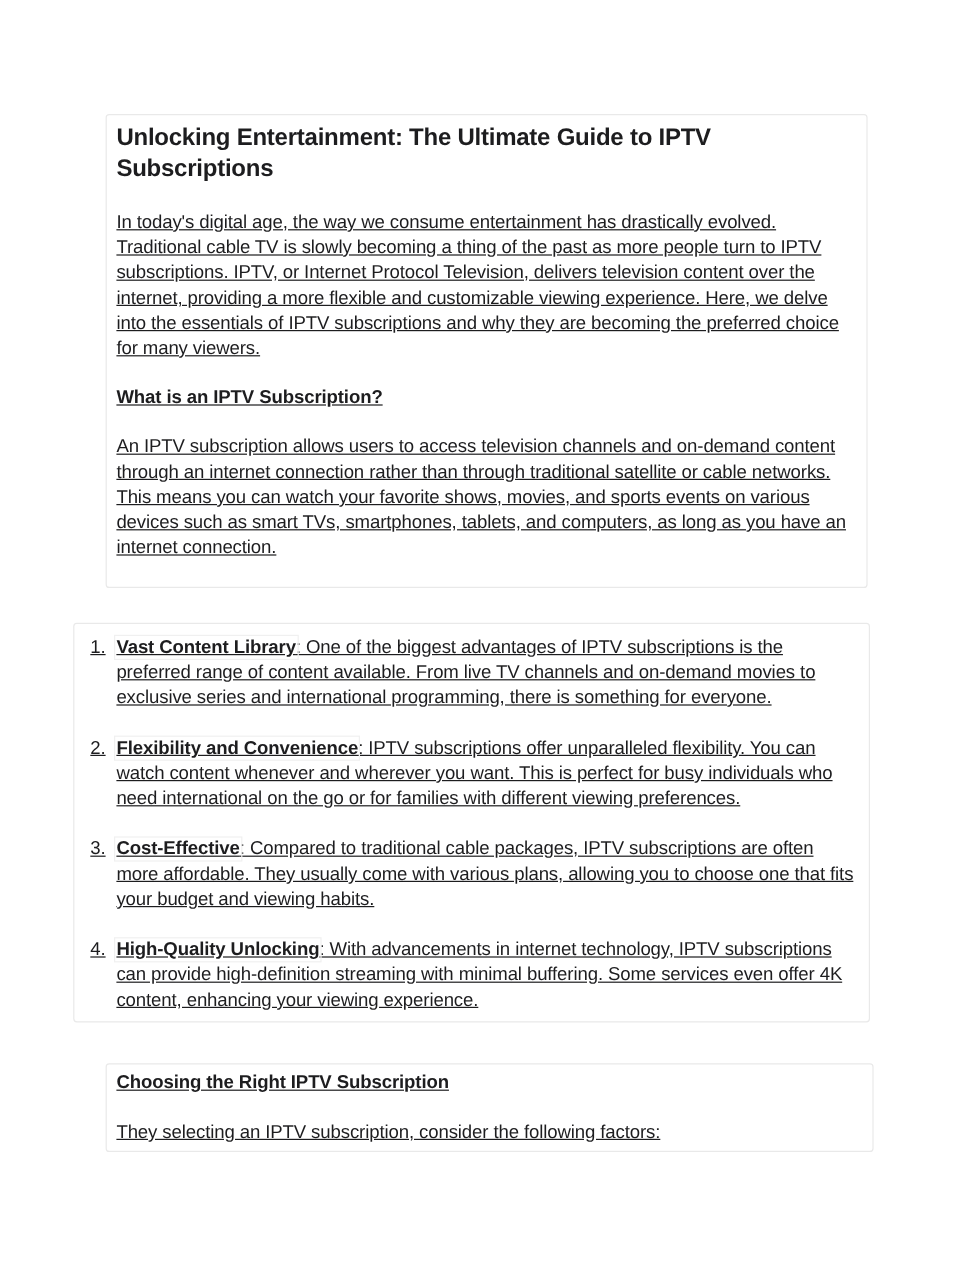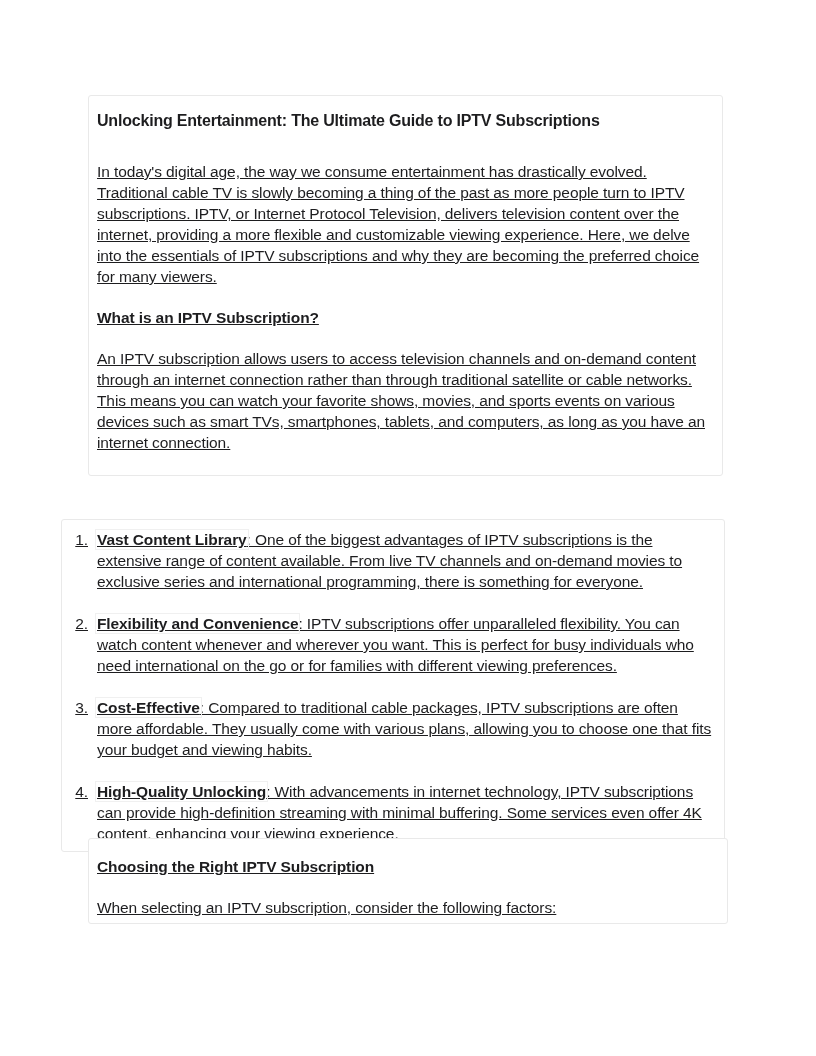--- a/index.html
+++ b/index.html
@@ -32,40 +32,40 @@
   }
   #title-box {
     left: 88px; top: 95px; width: 635px;
     padding: 6px 8px 2px 8px;
   }
   #list-box {
     left: 61px; top: 519px; width: 664px;
     padding: 9px 0 7px 0;
   }
   #choose-box {
-    left: 88px; top: 838px; width: 640px;
+    left: 88px; top: 886px; width: 640px;
     padding: 5px 8px 3px 8px;
   }
   h1.doc-title {
-    font-size: 16px;
-    line-height: 38px;
+    font-size: 20px;
+    line-height: 26px;
     font-weight: 700;
     letter-spacing: -0.2px;
     margin: 0 0 21px 0;
   }
   .body-text, h2.sub-heading, .b-num, .b-content {
     font-size: 15.5px;
     line-height: 21px;
     letter-spacing: -0.1px;
     text-decoration: underline;
   }
   p.body-text { margin: 0 0 20px 0; }
   h2.sub-heading {
     font-weight: 700;
-    margin: 12px 0 20px 0;
+    margin: 0 0 20px 0;
   }
   h2.benefits-heading { margin: 0 0 2px 0; }
   p.choose-body { margin: 0 0 2px 0; }
   .b-item {
     display: flex;
     margin: 0 0 21px 0;
   }
   .b-item:last-child { margin-bottom: 0; }
   .b-num {
     flex: 0 0 auto;
@@ -93,21 +93,21 @@
     <h1 class="doc-title">Unlocking Entertainment: The Ultimate Guide to IPTV Subscriptions</h1>
     <p class="body-text">In today's digital age, the way we consume entertainment has drastically evolved. Traditional cable TV is slowly becoming a thing of the past as more people turn to IPTV subscriptions. IPTV, or Internet Protocol Television, delivers television content over the internet, providing a more flexible and customizable viewing experience. Here, we delve into the essentials of IPTV subscriptions and why they are becoming the preferred choice for many viewers.</p>
     <h2 class="sub-heading">What is an IPTV Subscription?</h2>
     <p class="body-text">An IPTV subscription allows users to access television channels and on-demand content through an internet connection rather than through traditional satellite or cable networks. This means you can watch your favorite shows, movies, and sports events on various devices such as smart TVs, smartphones, tablets, and computers, as long as you have an internet connection.</p>
   </section>
 
   <section class="box" id="list-box">
     <div class="b-item">
       <span class="b-num">1.</span>
       <span class="b-content">
-        <span class="b-term">Vast Content Library</span><span>: One of the biggest advantages of IPTV subscriptions is the extensive range of content available. From live TV channels and on-demand movies to exclusive series and international programming, there is something for everyone.</span>
+        <span class="b-term">Vast Content Library</span><span>: One of the biggest advantages of IPTV subscriptions is the preferred range of content available. From live TV channels and on-demand movies to exclusive series and international programming, there is something for everyone.</span>
       </span>
     </div>
     <div class="b-item">
       <span class="b-num">2.</span>
       <span class="b-content">
         <span class="b-term">Flexibility and Convenience</span><span>: IPTV subscriptions offer unparalleled flexibility. You can watch content whenever and wherever you want. This is perfect for busy individuals who need international on the go or for families with different viewing preferences.</span>
       </span>
     </div>
     <div class="b-item">
       <span class="b-num">3.</span>
@@ -118,16 +118,16 @@
     <div class="b-item">
       <span class="b-num">4.</span>
       <span class="b-content">
         <span class="b-term">High-Quality Unlocking</span><span>: With advancements in internet technology, IPTV subscriptions can provide high-definition streaming with minimal buffering. Some services even offer 4K content, enhancing your viewing experience.</span>
       </span>
     </div>
   </section>
 
   <section class="box" id="choose-box">
     <h2 class="sub-heading" style="margin-bottom:20px;">Choosing the Right IPTV Subscription</h2>
-    <p class="body-text choose-body">When selecting an IPTV subscription, consider the following factors:</p>
+    <p class="body-text choose-body">They selecting an IPTV subscription, consider the following factors:</p>
   </section>
 
 </div>
 
 </body></html>

